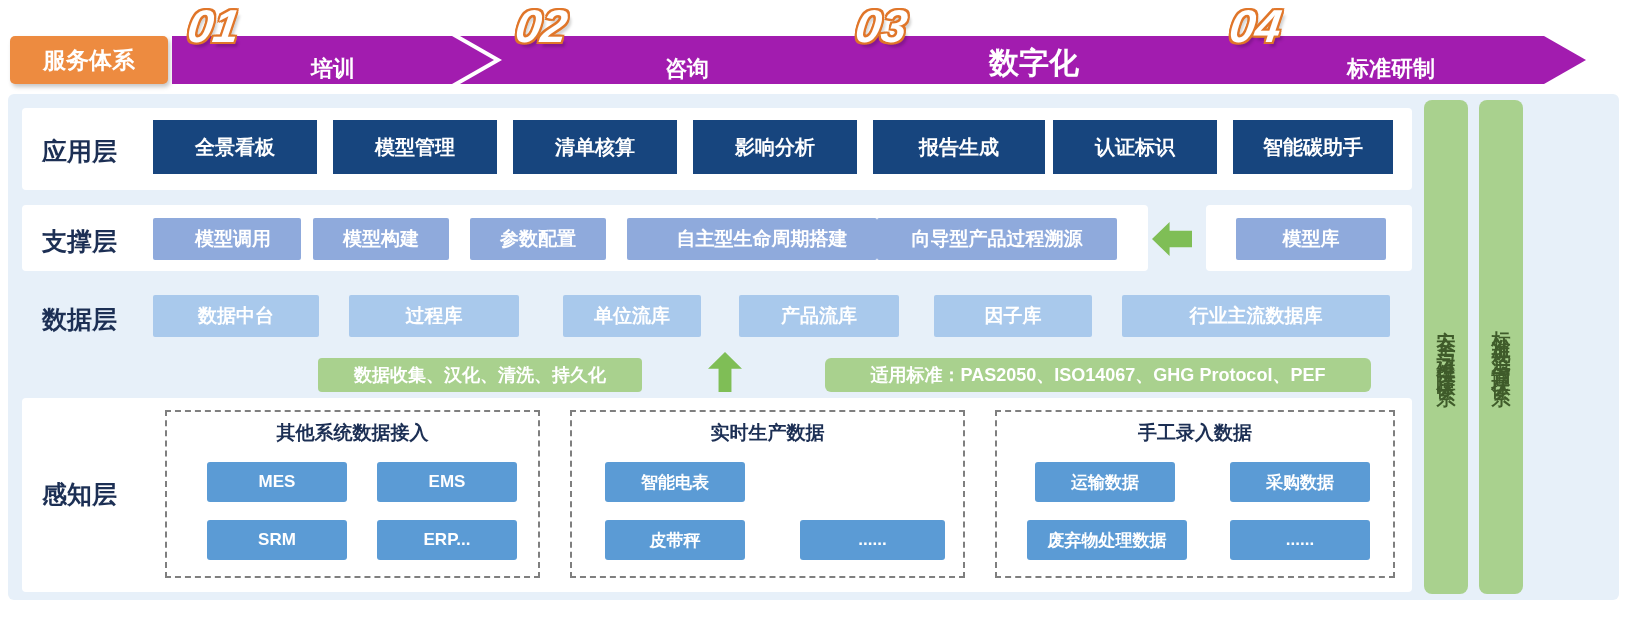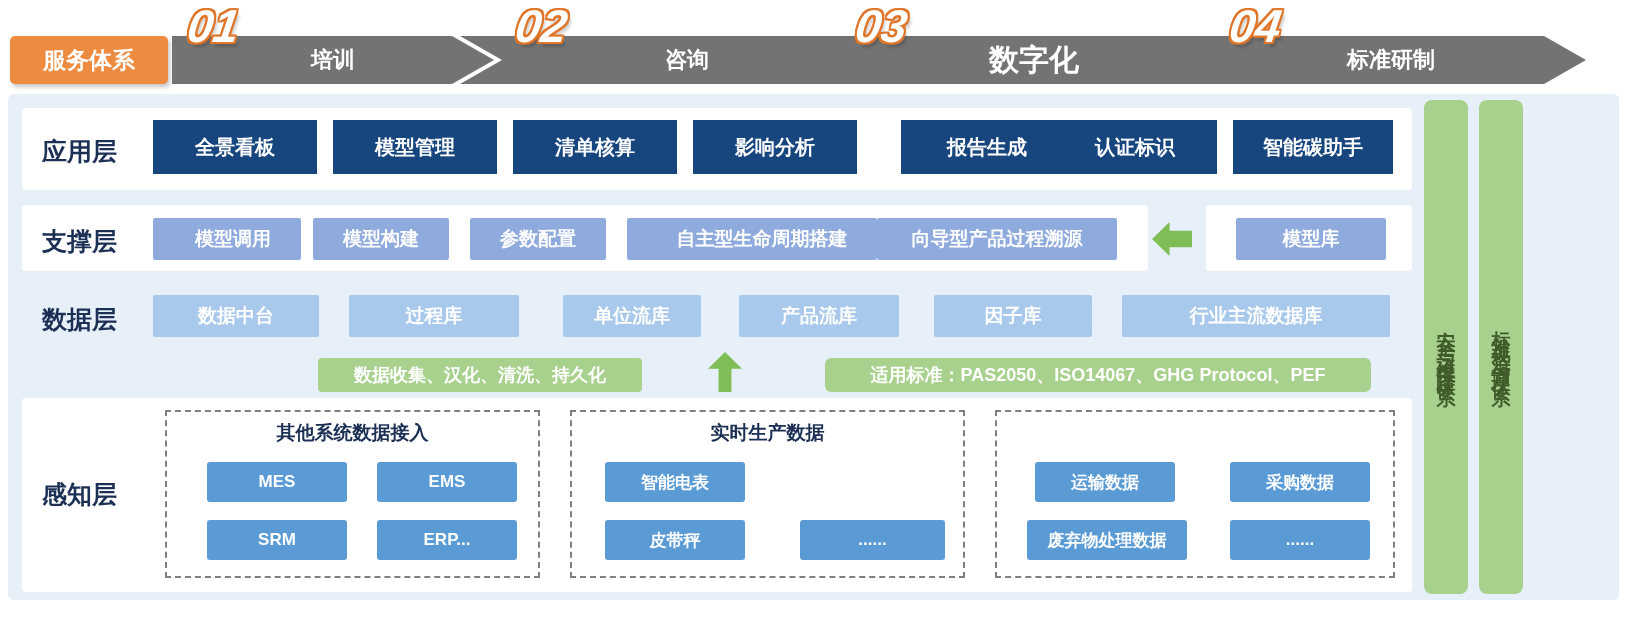--- a/index.html
+++ b/index.html
@@ -10,22 +10,22 @@
   .abs { position:absolute; }
 
   
   .svc-block {
     left:10px; top:36px; width:158px; height:48px; background:#ED8B40;
     border-radius:5px; display:flex; align-items:center; justify-content:center;
     color:#fff; font-weight:700; font-size:23px;
     filter:drop-shadow(2px 3px 2px rgba(0,0,0,0.22));
   }
   .arrow {
-    top:36px; height:48px; background:#737373; color:#fff; font-weight:700; font-size:22px;
-    display:flex; align-items:center; justify-content:center;
+    top:36px; height:48px; background:#a21caf; color:#fff; font-weight:700; font-size:22px;
+    display:flex; align-items:flex-end; justify-content:center;
     filter:drop-shadow(2px 3px 2px rgba(0,0,0,0.22));
   }
   .arrow.first { clip-path: polygon(0 0, calc(100% - 42px) 0, 100% 50%, calc(100% - 42px) 100%, 0 100%); }
   .arrow.notch {
     clip-path: polygon(0 0, calc(100% - 42px) 0, 100% 50%, calc(100% - 42px) 100%, 0 100%, 42px 50%);
     padding-left:42px;
   }
   .arrow.big { font-size:30px; }
   .step-num {
     top:0; font-size:46px; line-height:52px; font-weight:800; font-style:italic; color:#fff;
@@ -108,21 +108,21 @@
 
   <div class="abs layer-label" style="left:42px; top:135px;">应用层</div>
   <div class="abs layer-label" style="left:42px; top:225px;">支撑层</div>
   <div class="abs layer-label" style="left:42px; top:303px;">数据层</div>
   <div class="abs layer-label" style="left:42px; top:478px;">感知层</div>
 
   <div class="abs box app-box" style="left:153px;  width:164px;">全景看板</div>
   <div class="abs box app-box" style="left:333px;  width:164px;">模型管理</div>
   <div class="abs box app-box" style="left:513px;  width:164px;">清单核算</div>
   <div class="abs box app-box" style="left:693px;  width:164px;">影响分析</div>
-  <div class="abs box app-box" style="left:873px;  width:172px;margin-left:28px;">报告生成</div>
+  <div class="abs box app-box" style="left:873px;  width:172px;">报告生成</div>
   <div class="abs box app-box" style="left:1053px; width:164px;">认证标识</div>
   <div class="abs box app-box" style="left:1233px; width:160px;">智能碳助手</div>
 
   <div class="abs box sup-box" style="left:153px; width:136px;padding-left:12px;">模型调用</div>
   <div class="abs box sup-box" style="left:313px; width:136px;">模型构建</div>
   <div class="abs box sup-box" style="left:470px; width:136px;">参数配置</div>
   <div class="abs box sup-box" style="left:627px; width:230px;padding-left:20px;">自主型生命周期搭建</div>
   <div class="abs box sup-box" style="left:877px; width:240px;">向导型产品过程溯源</div>
   <div class="abs arrow-left"></div>
   <div class="abs box sup-box" style="left:1236px; width:150px;">模型库</div>
@@ -147,20 +147,21 @@
   </div>
 
   <div class="abs group" style="left:570px; width:395px;">
     <div class="group-title">实时生产数据</div>
     <div class="pbtn" style="left:33px;  top:50px;  width:140px;">智能电表</div>
     <div class="pbtn" style="left:33px;  top:108px; width:140px;">皮带秤</div>
     <div class="pbtn" style="left:228px; top:108px; width:145px;">......</div>
   </div>
 
   <div class="abs group" style="left:995px; width:400px;">
+    <div class="group-title">手工录入数据</div>
     <div class="pbtn" style="left:38px;  top:50px;  width:140px;">运输数据</div>
     <div class="pbtn" style="left:233px; top:50px;  width:140px;">采购数据</div>
     <div class="pbtn" style="left:30px;  top:108px; width:160px;">废弃物处理数据</div>
     <div class="pbtn" style="left:233px; top:108px; width:140px;">......</div>
   </div>
 
   <div class="abs pillar" style="left:1424px;">安全与运维保障体系</div>
   <div class="abs pillar" style="left:1479px;">标准规范与管理体系</div>
 
 </div>

